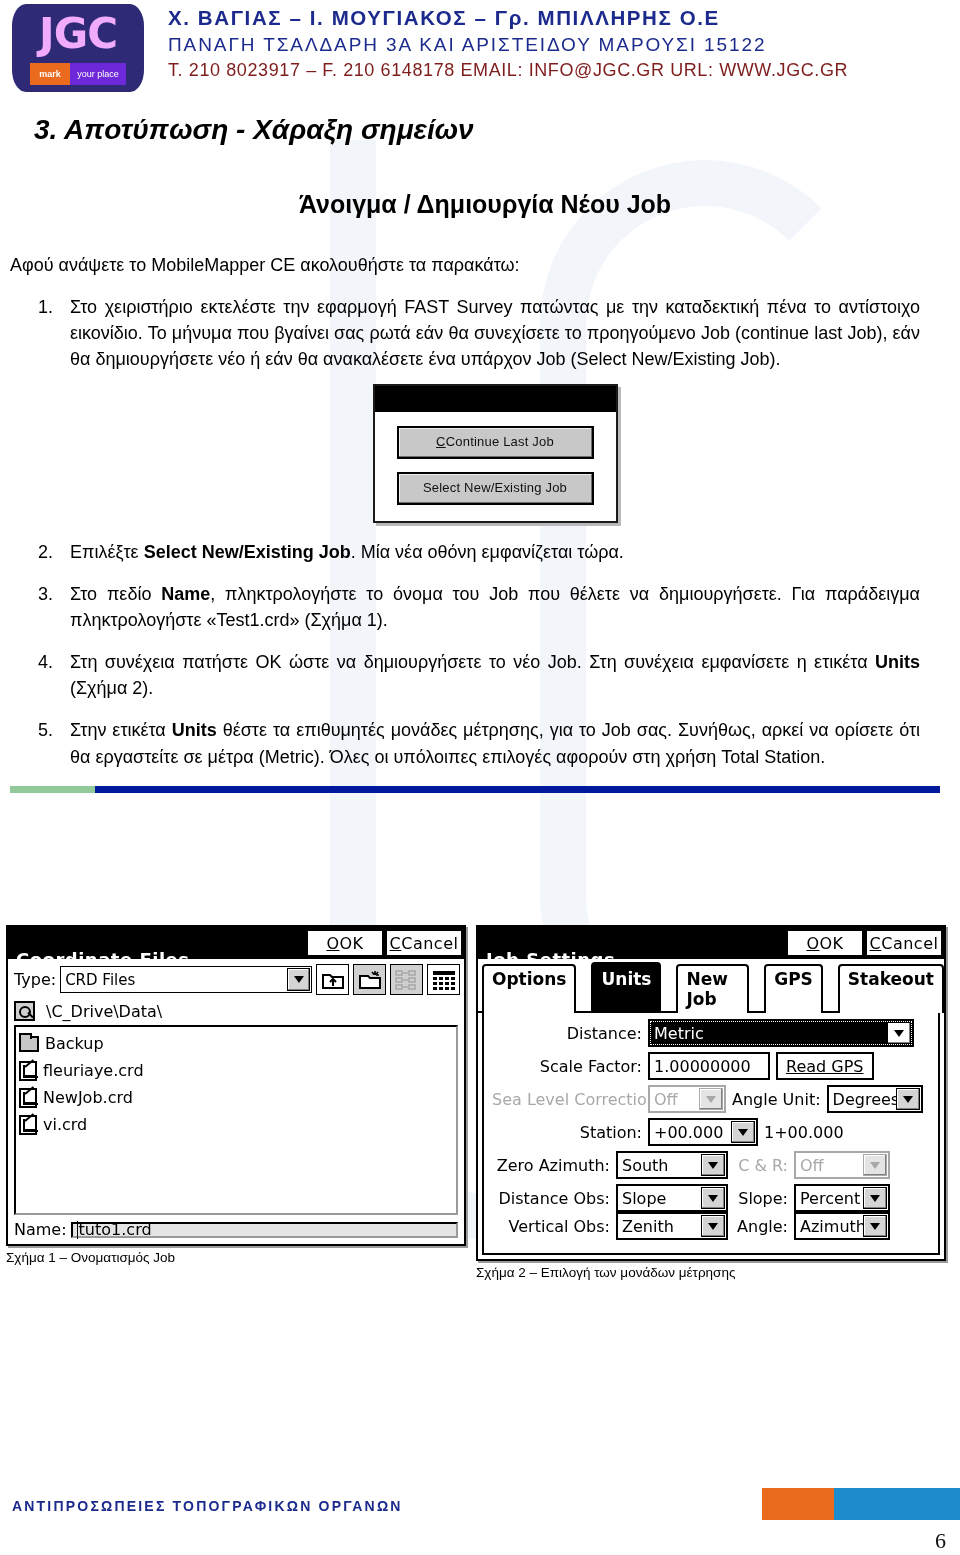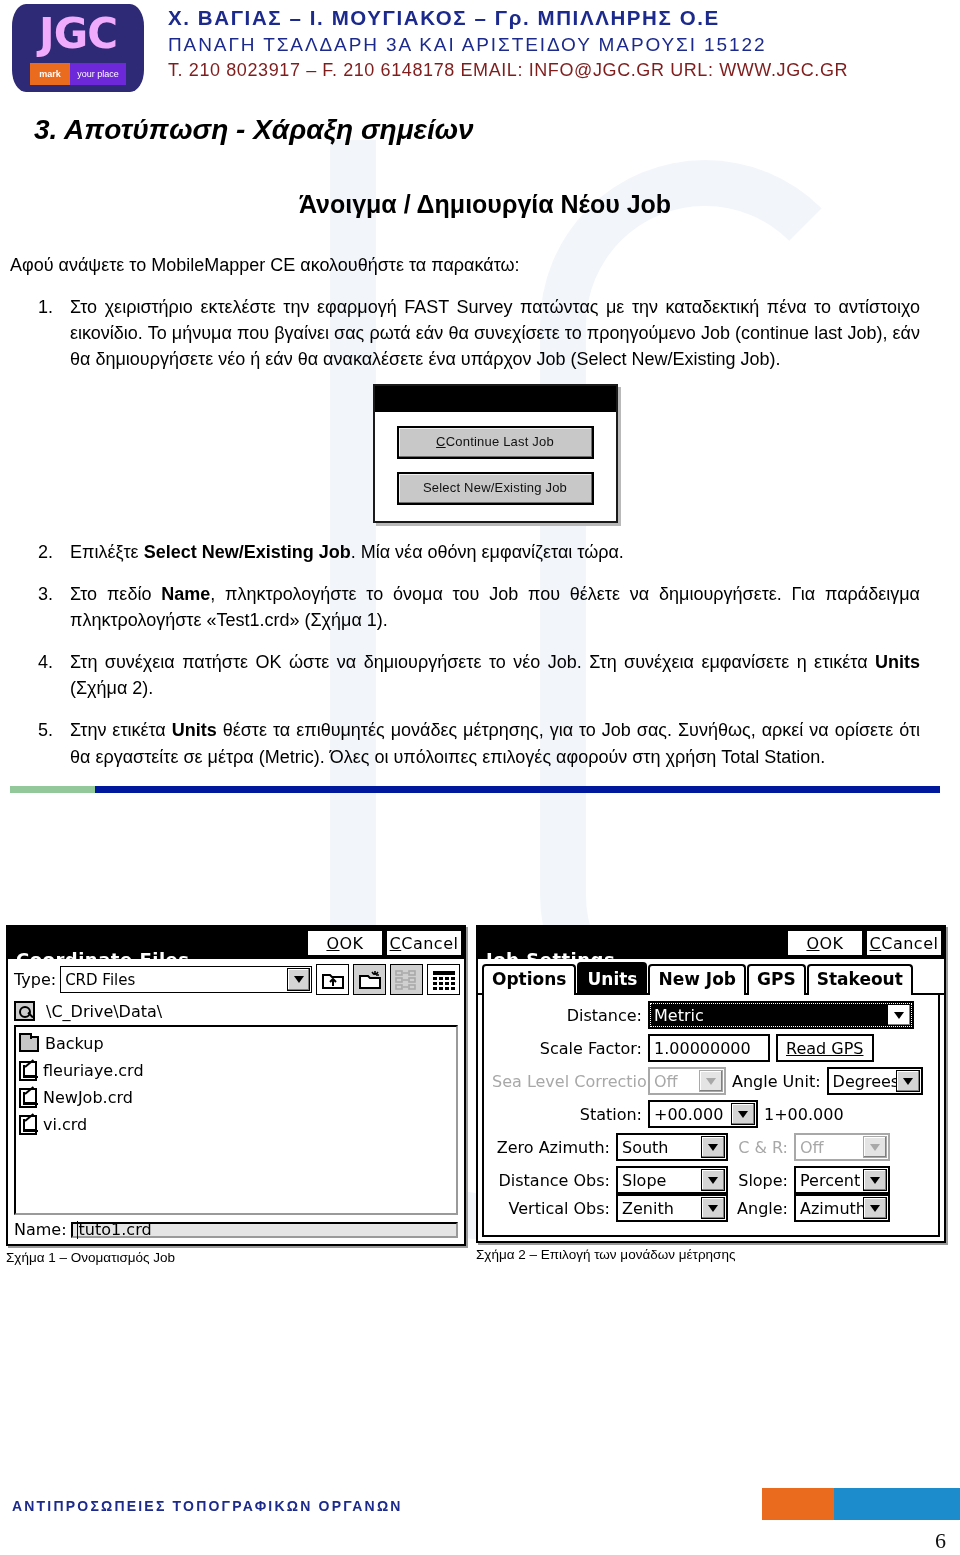--- a/index.html
+++ b/index.html
@@ -385,21 +385,21 @@
     display: inline-block;
     width: 1px; height: 18px;
     background: #000;
     margin-right: 1px;
   }
 
   
   .tabs {
     display: flex;
     padding: 3px 0 0 4px;
-    gap: 1px;
+    gap: 15px;
     border-bottom: 2px solid #000;
   }
   .tab {
     border: 2px solid #000;
     border-bottom: none;
     background: #fff;
     padding: 3px 8px 4px 8px;
     font-size: 17px;
     font-weight: bold;
     border-top-left-radius: 4px;

